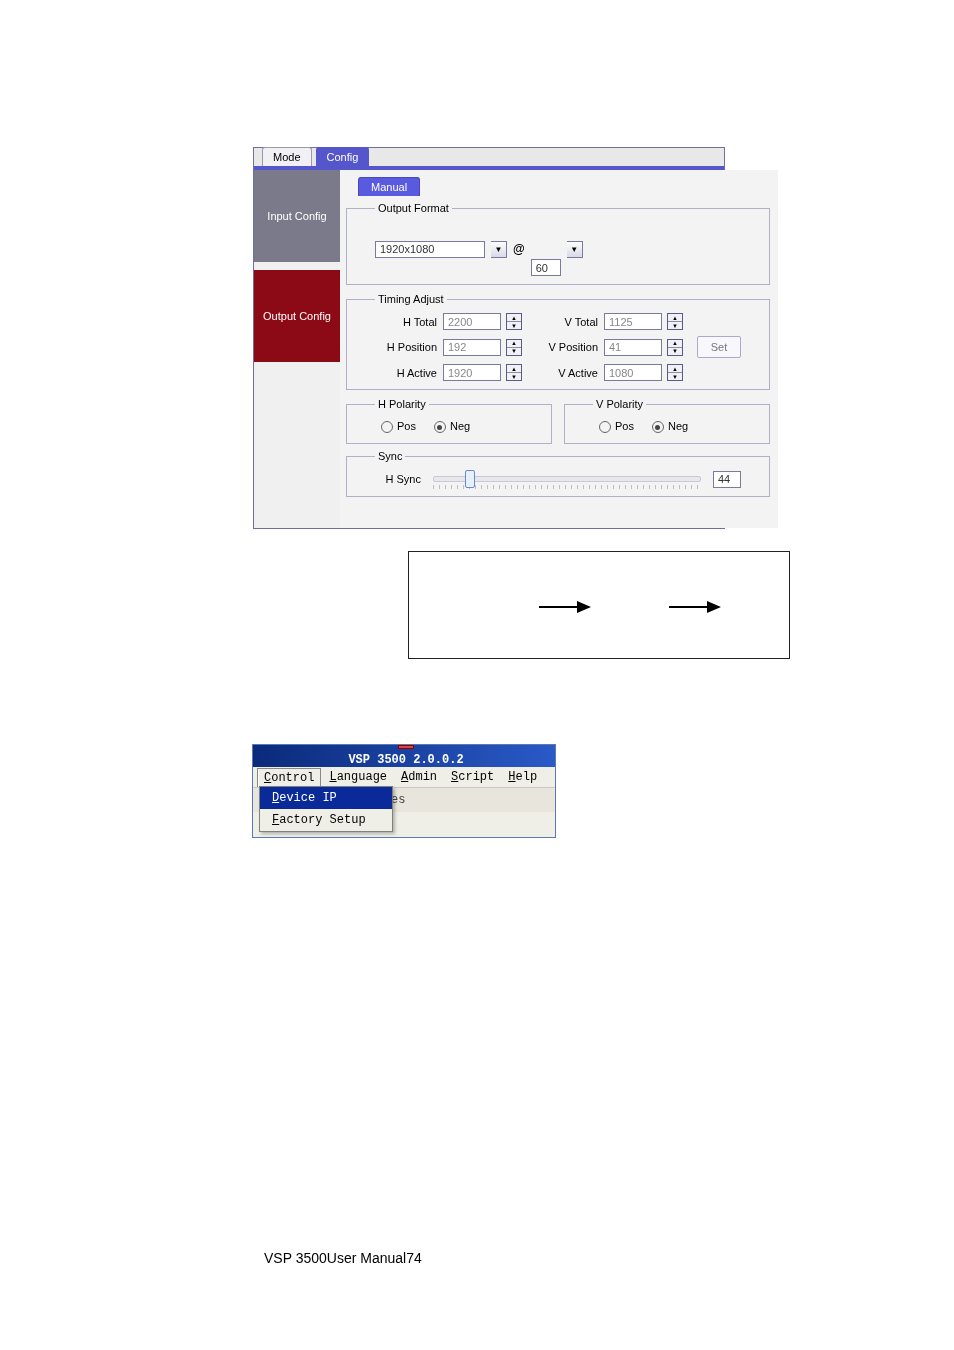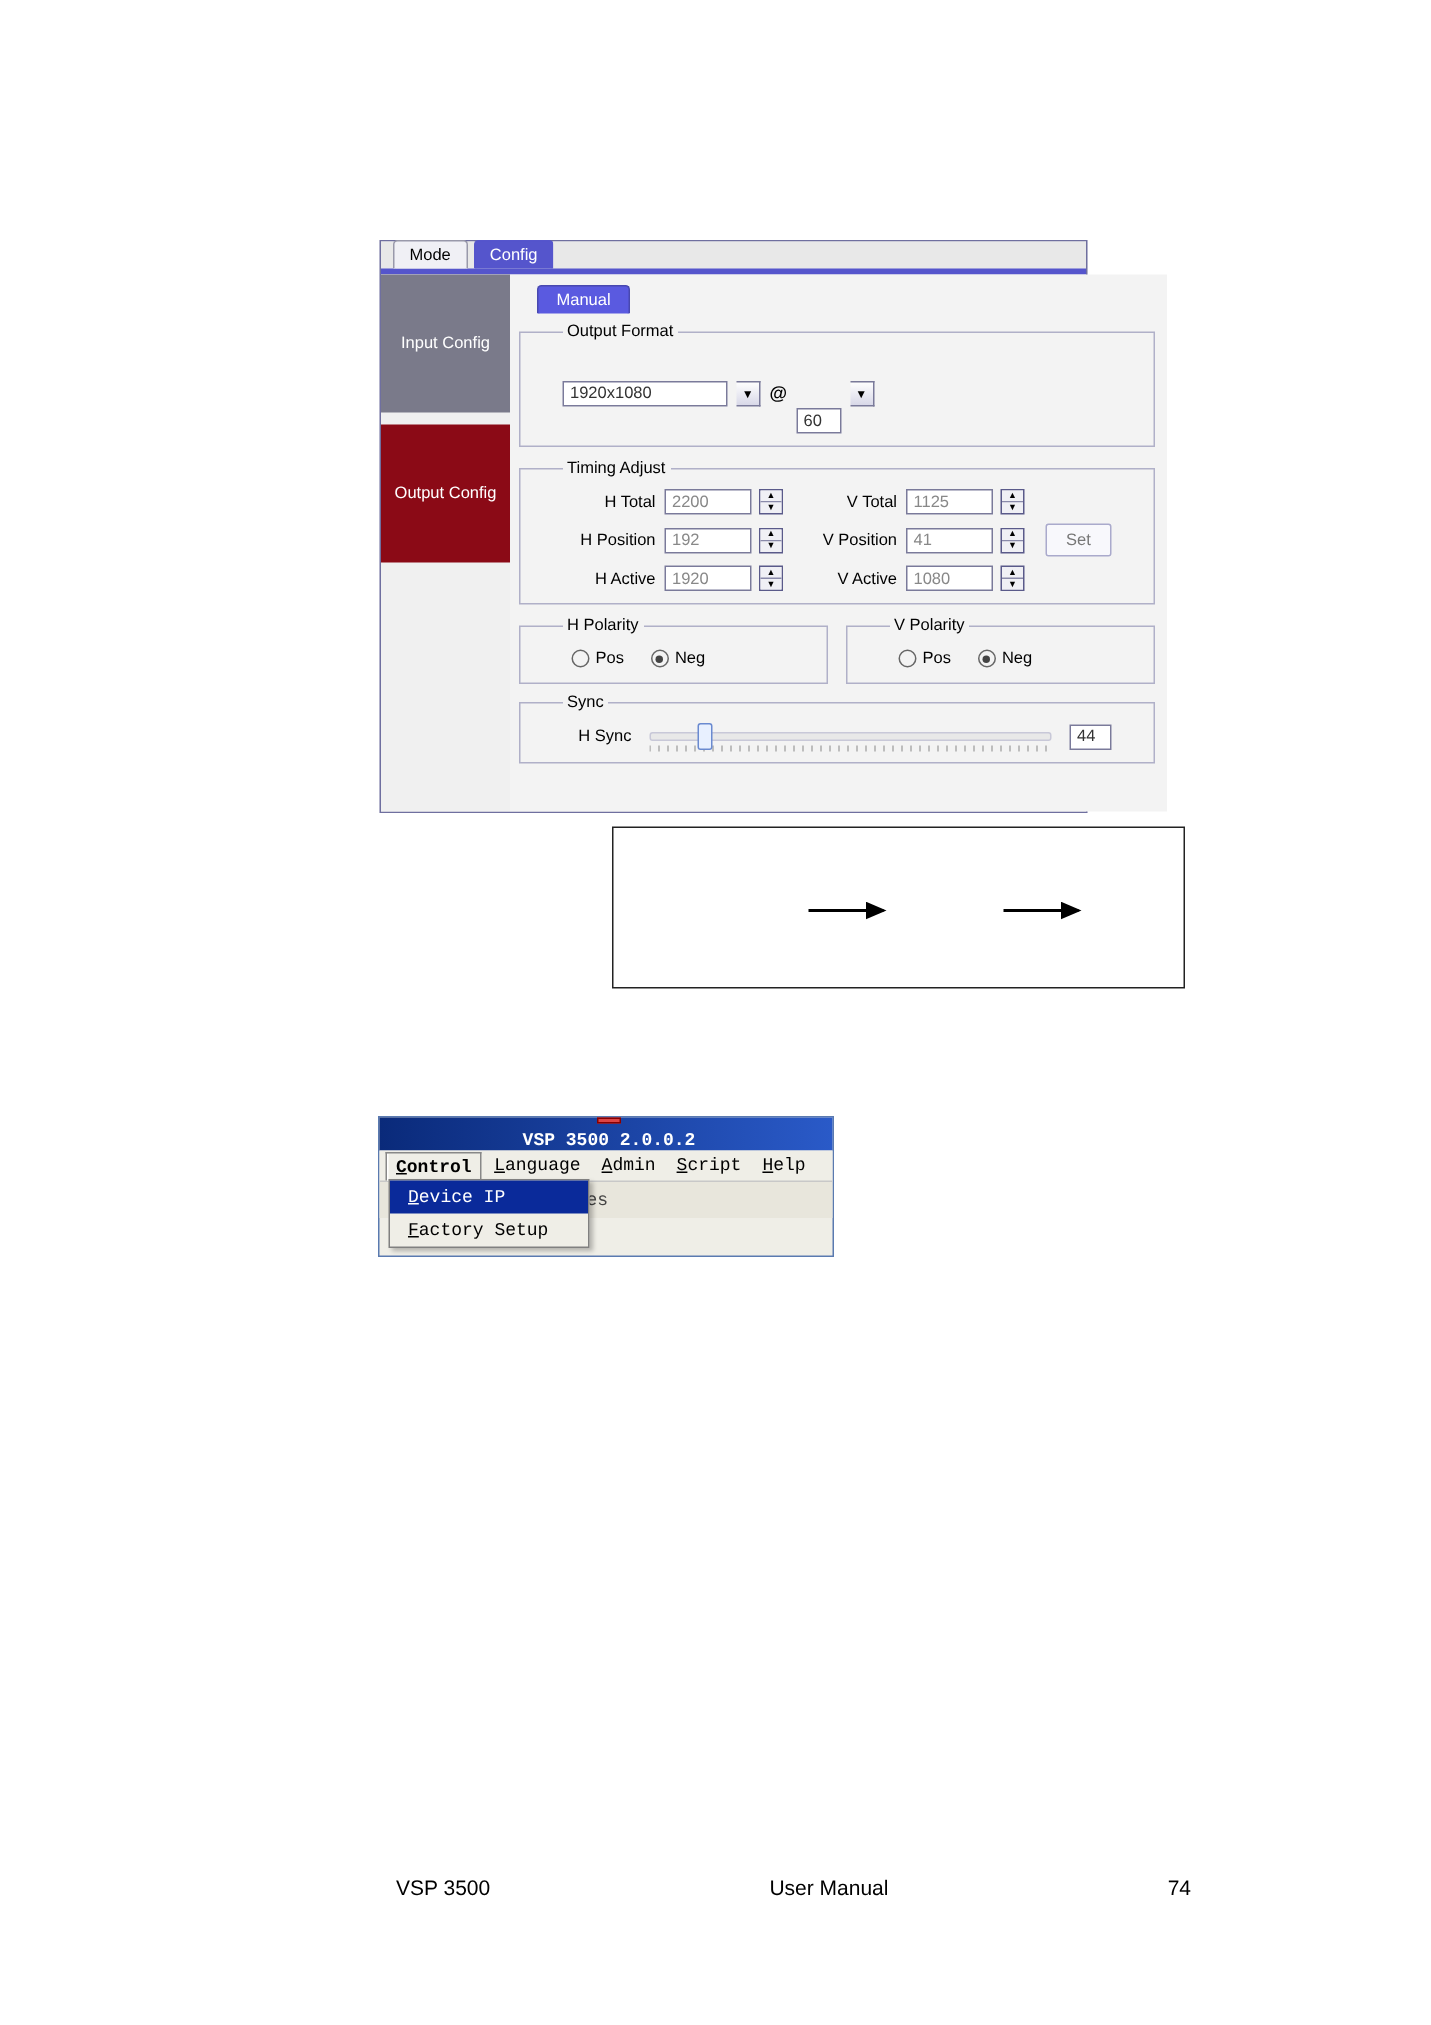--- a/index.html
+++ b/index.html
@@ -16,29 +16,28 @@
     position: relative;
     width: 954px;
     height: 1350px;
   }
   .footer {
     position: absolute;
     left: 264px;
     right: 160px;
     top: 1250px;
     display: flex;
-    justify-content: space-between;
     font-size: 14px;
   }
 
   
   .win1 {
     position: absolute;
     left: 253px;
-    top: 160px;
+    top: 147px;
     width: 470px;
     height: 380px;
     border: 1px solid #6f6f9f;
     background: #f3f3f3;
   }
   .tabbar1 {
     height: 22px;
     background: #e8e8e8;
     border-bottom: 4px solid #5555cc;
     display: flex;
@@ -282,21 +281,20 @@
     cursor: pointer;
   }
   .menu-item u { text-decoration: underline; }
   .menu-item.open {
     border: 1px solid #888;
     border-bottom: none;
     background: #efeee7;
     position: relative;
     z-index: 2;
     box-shadow: 1px 0 0 #fff inset;
-    font-weight: bold;
   }
   .toolbar2 {
     height: 24px;
     background: #e8e6dc;
     display: flex;
     align-items: center;
     padding-left: 138px;
     color: #444;
   }
   .dropdown2 {

